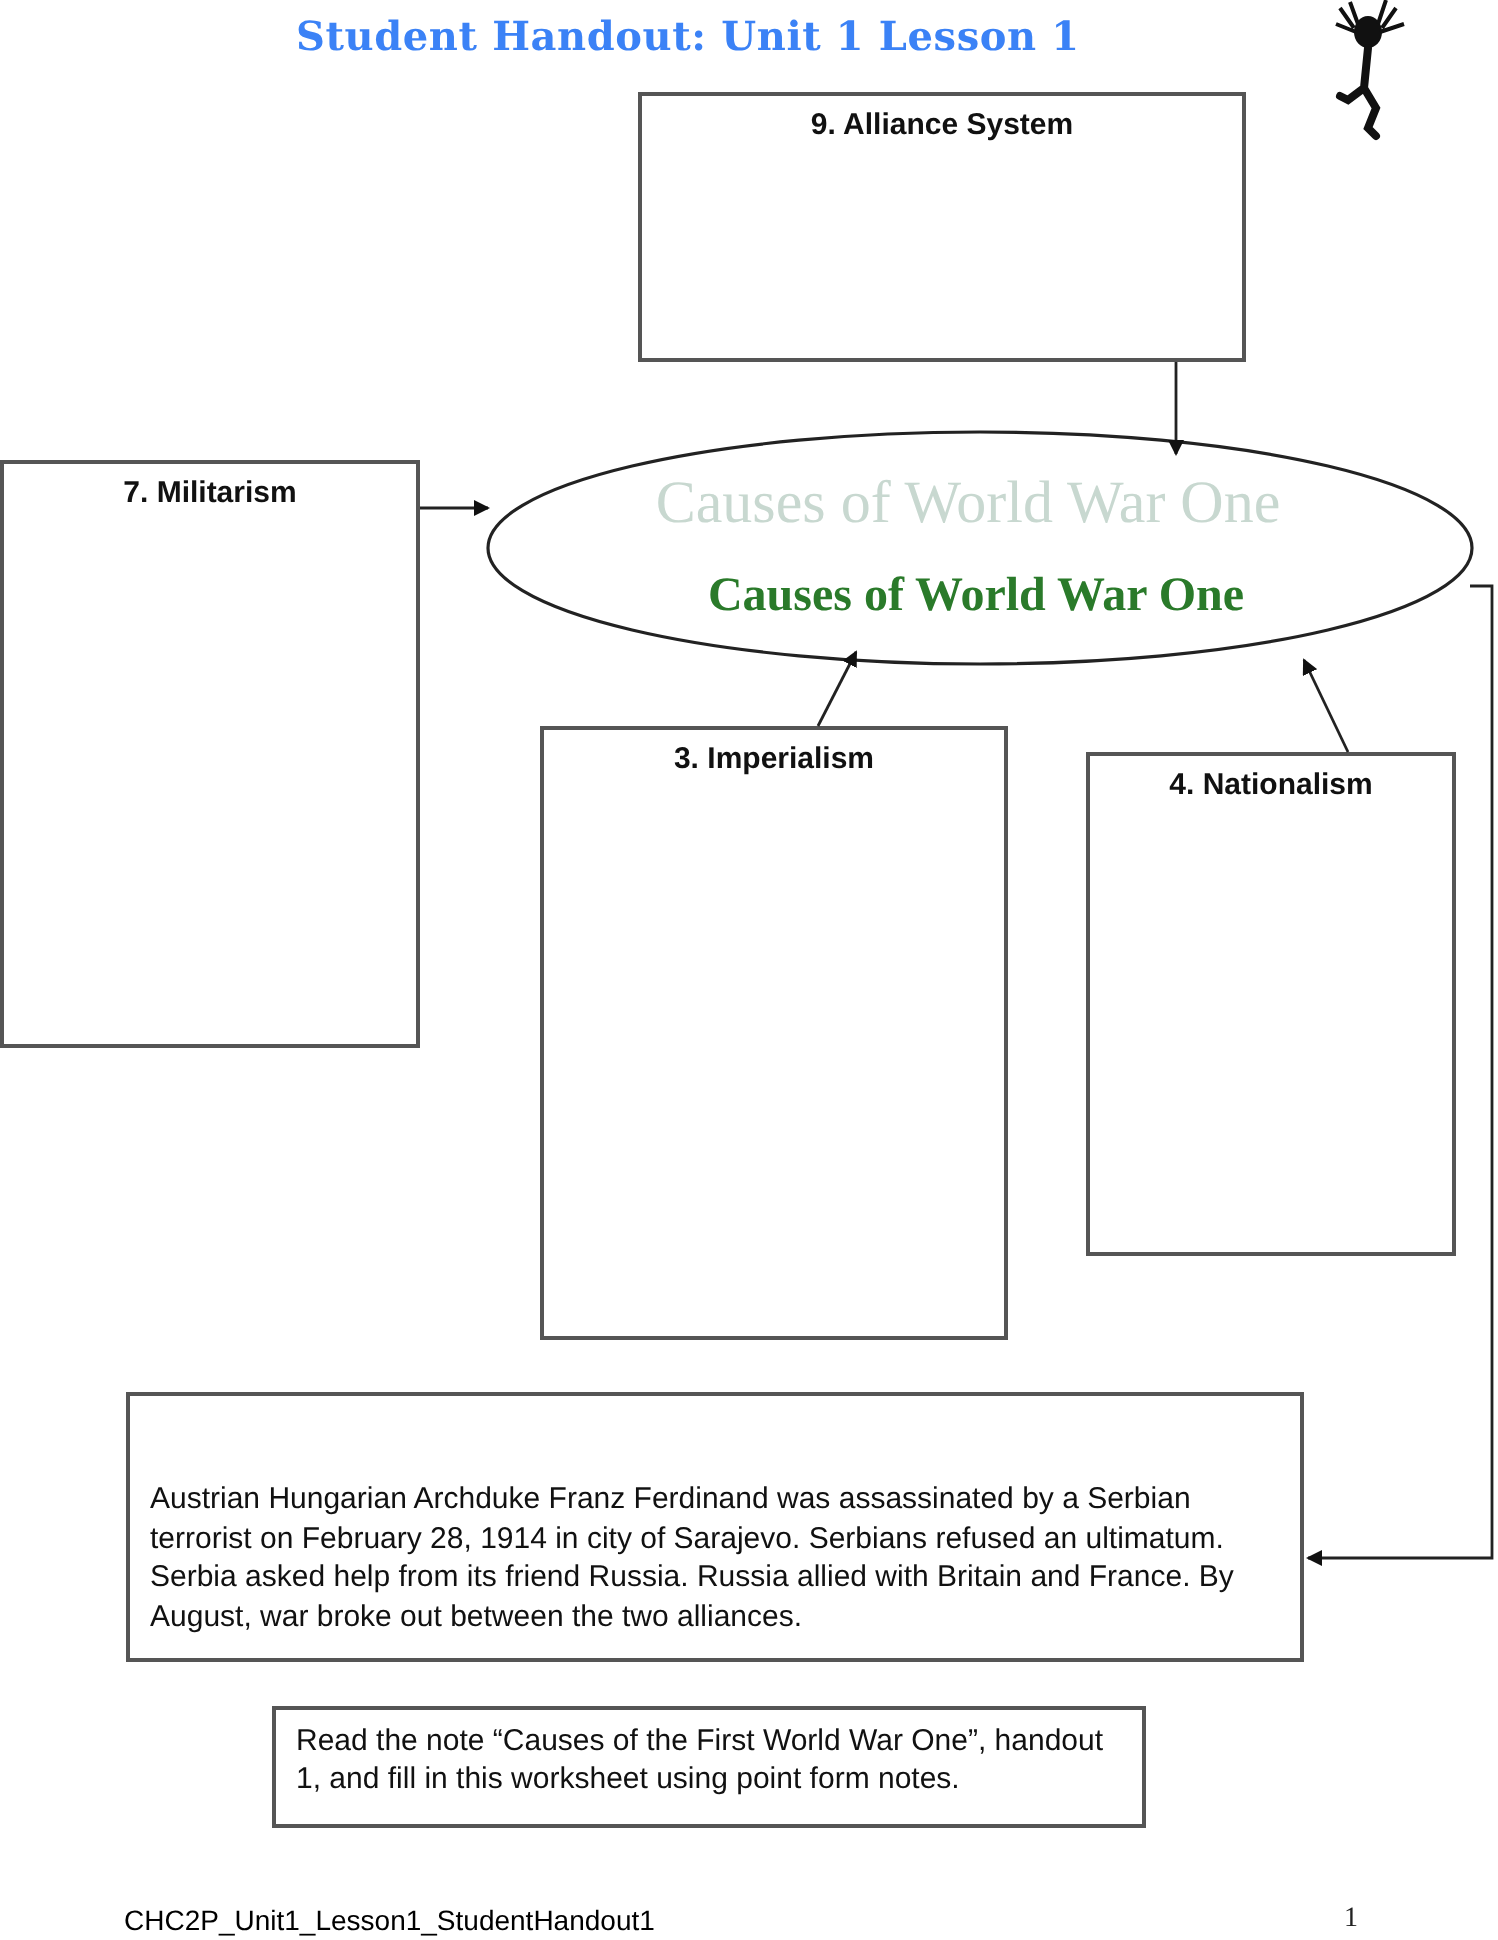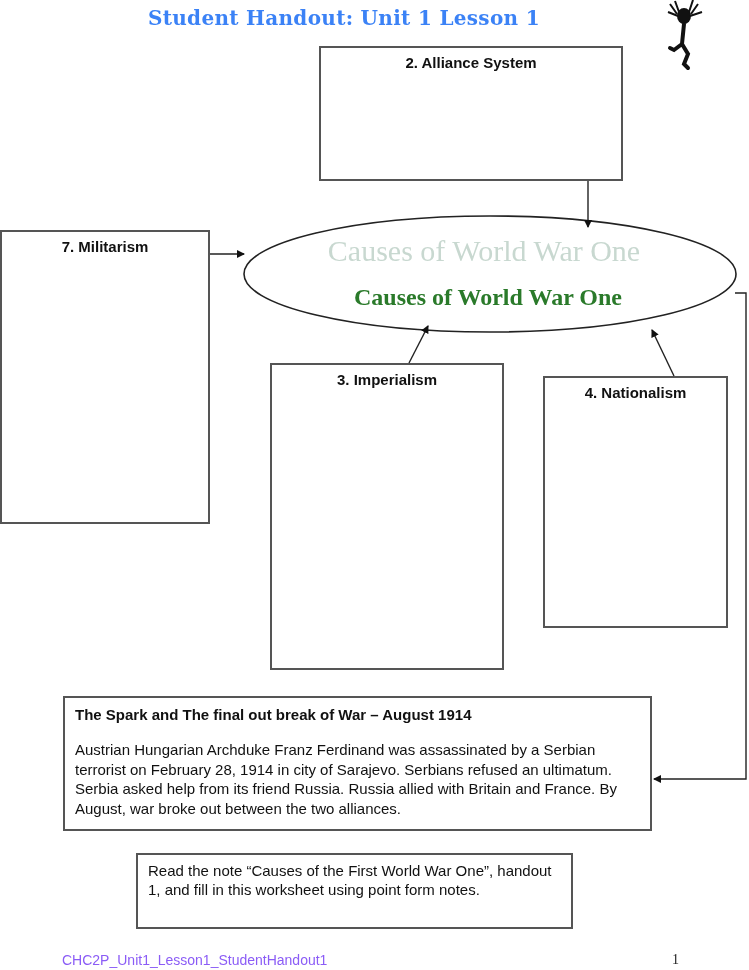--- a/index.html
+++ b/index.html
@@ -9,21 +9,21 @@
   .title {
     left: 148px; top: 6px; font-family: "DejaVu Serif", serif; font-weight: bold;
     font-size: 20px; letter-spacing: 0.3px; color: #3b82f6; white-space: nowrap;
   }
   .box { position: absolute; border: 2px solid #555; background: #fff; box-sizing: border-box; }
   .box-label { position: absolute; left: 0; right: 0; text-align: center;
                font-weight: bold; font-size: 15px; color: #111; }
   .spark-title { position: absolute; left: 10px; top: 8px; font-weight: bold; font-size: 15px; }
   .spark-body { position: absolute; left: 10px; top: 42px; right: 12px; font-size: 15px; line-height: 19.5px; }
   .instr-text { position: absolute; left: 10px; top: 6px; right: 8px; font-size: 15px; line-height: 19px; }
-  .footer-left { left: 62px; top: 952px; font-size: 14px; font-family: "Liberation Sans", sans-serif; color: #8b5cf6; }
+  .footer-left { left: 62px; top: 952px; font-size: 14px; font-family: "Liberation Sans", sans-serif; color: #000000; }
   .footer-right { left: 672px; top: 952px; font-size: 14px; font-family: "Liberation Serif", serif; color: #222; }
   svg.overlay { position: absolute; left: 0; top: 0; width: 749px; height: 970px; pointer-events: none; }
   .ellipse-text-faded { font-family: "Liberation Serif", serif; font-size: 30px; fill: #c8d8d0; }
   .ellipse-text-main { font-family: "Liberation Serif", serif; font-size: 24px; font-weight: bold; fill: #2a7a2a; }
 </style>
 </head>
 <body>
 
 <div class="abs title">Student Handout: Unit 1 Lesson 1</div>
 
@@ -31,37 +31,36 @@
   <ellipse cx="24" cy="16" rx="7" ry="8" fill="#111"></ellipse>
   <path d="M17 14 L10 4 M19 12 L15 1 M31 14 L38 4 M29 12 L33 0 M18 16 L8 12 M30 16 L42 12" stroke="#111" stroke-width="2" fill="none"></path>
   <path d="M24 24 L22 44 L14 50 L10 48 M22 44 L28 54 L24 64 L28 68" stroke="#111" stroke-width="4" fill="none" stroke-linecap="round"></path>
 </svg>
 
 <div class="box" style="left:0px; top:230px; width:210px; height:294px;">
   <div class="box-label" style="top:6px;">7. Militarism</div>
 </div>
 
 <div class="box" style="left:319px; top:46px; width:304px; height:135px;">
-  <div class="box-label" style="top:6px;">2. Alliance System</div>
+  <div class="box-label" style="top:6px;">9. Alliance System</div>
 </div>
 
 <div class="box" style="left:270px; top:363px; width:234px; height:307px;">
   <div class="box-label" style="top:6px;">3. Imperialism</div>
 </div>
 
 <div class="box" style="left:543px; top:376px; width:185px; height:252px;">
   <div class="box-label" style="top:6px;">4. Nationalism</div>
 </div>
 
 <div class="box" style="left:63px; top:696px; width:589px; height:135px;">
-  <div class="spark-title">The Spark and The final out break of War – August 1914</div>
   <div class="spark-body">Austrian Hungarian Archduke Franz Ferdinand was assassinated by a Serbian terrorist on February 28, 1914 in city of Sarajevo. Serbians refused an ultimatum. Serbia asked help from its friend Russia.  Russia allied with Britain and France.  By August, war broke out between the two alliances.</div>
 </div>
 
-<div class="box" style="left:136px; top:853px; width:437px; height:76px;">
+<div class="box" style="left:136px; top:853px; width:437px; height:61px;">
   <div class="instr-text">Read the note “Causes of the First World War One”, handout 1, and fill in this worksheet using point form notes.</div>
 </div>
 
 <svg class="overlay" viewBox="0 0 749 970">
   <defs>
     <marker id="ah" markerWidth="8" markerHeight="8" refX="7" refY="4" orient="auto" markerUnits="userSpaceOnUse">
       <path d="M0,0 L8,4 L0,8 Z" fill="#111"></path>
     </marker>
   </defs>
 

